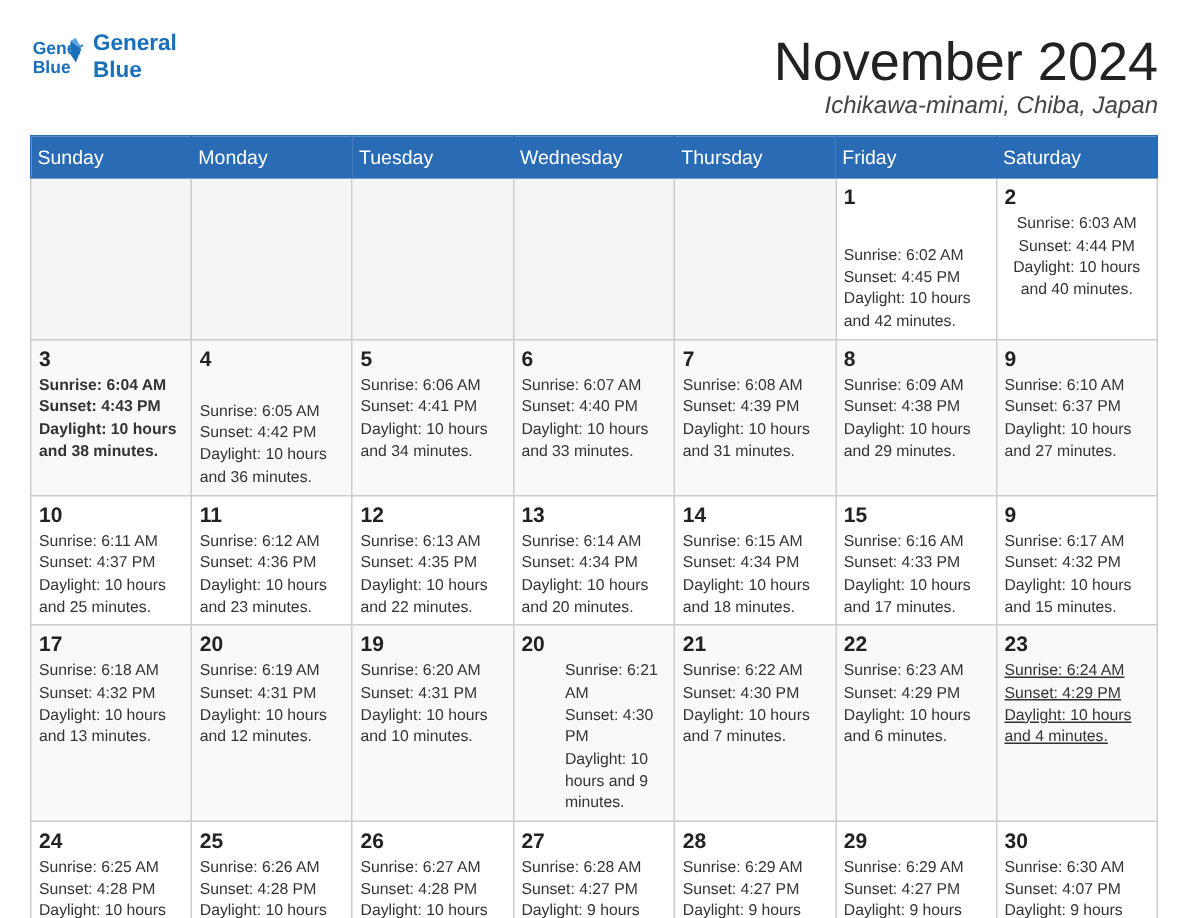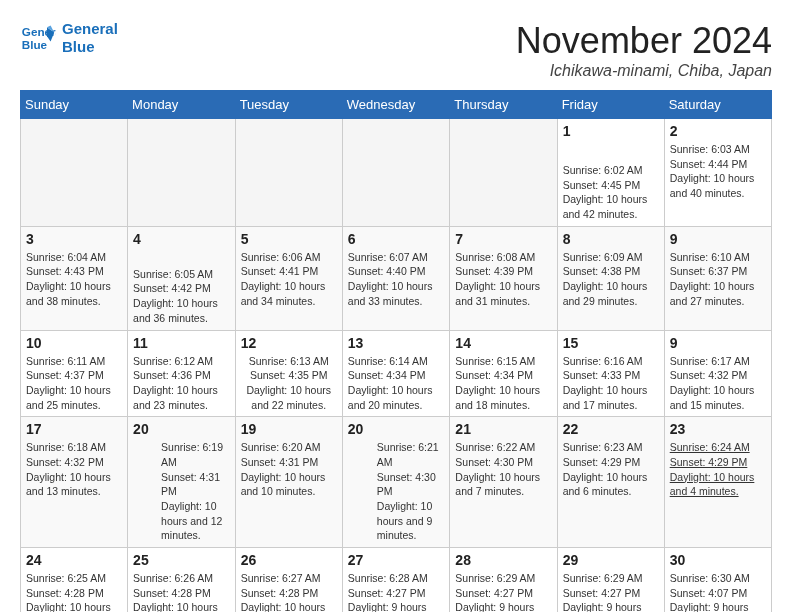--- a/index.html
+++ b/index.html
@@ -132,29 +132,29 @@
         <td class="empty"></td>
         <td class="empty"></td>
         <td>
           <span class="day-num">1</span>
           <div class="day-info" style="white-space: pre-line; margin-top: 24px;">Sunrise: 6:02 AM
 Sunset: 4:45 PM
 Daylight: 10 hours and 42 minutes.</div>
         </td>
         <td>
           <span class="day-num">2</span>
-          <div class="day-info" style="white-space: pre-line;">Sunrise: 6:03 AM
+          <div class="day-info" style="white-space: pre-line; text-align: center;">Sunrise: 6:03 AM
 Sunset: 4:44 PM
 Daylight: 10 hours and 40 minutes.</div>
         </td>
       </tr>
       <tr class="week-row">
         <td>
           <span class="day-num">3</span>
-          <div class="day-info" style="white-space: pre-line;">Sunrise: 6:04 AM
+          <div class="day-info" style="white-space: pre-line; font-weight: bold;">Sunrise: 6:04 AM
 Sunset: 4:43 PM
 Daylight: 10 hours and 38 minutes.</div>
         </td>
         <td>
           <span class="day-num">4</span>
           <div class="day-info" style="white-space: pre-line; margin-top: 20px;">Sunrise: 6:05 AM
 Sunset: 4:42 PM
 Daylight: 10 hours and 36 minutes.</div>
         </td>
         <td>
@@ -196,21 +196,21 @@
 Daylight: 10 hours and 25 minutes.</div>
         </td>
         <td>
           <span class="day-num">11</span>
           <div class="day-info" style="white-space: pre-line;">Sunrise: 6:12 AM
 Sunset: 4:36 PM
 Daylight: 10 hours and 23 minutes.</div>
         </td>
         <td>
           <span class="day-num">12</span>
-          <div class="day-info" style="white-space: pre-line; text-align: center;">Sunrise: 6:13 AM
+          <div class="day-info" style="white-space: pre-line;">Sunrise: 6:13 AM
 Sunset: 4:35 PM
 Daylight: 10 hours and 22 minutes.</div>
         </td>
         <td>
           <span class="day-num">13</span>
           <div class="day-info" style="white-space: pre-line;">Sunrise: 6:14 AM
 Sunset: 4:34 PM
 Daylight: 10 hours and 20 minutes.</div>
         </td>
         <td>
@@ -234,21 +234,21 @@
       </tr>
       <tr class="week-row">
         <td>
           <span class="day-num">17</span>
           <div class="day-info" style="white-space: pre-line;">Sunrise: 6:18 AM
 Sunset: 4:32 PM
 Daylight: 10 hours and 13 minutes.</div>
         </td>
         <td>
           <span class="day-num">20</span>
-          <div class="day-info" style="white-space: pre-line; margin-left: 28px;">Sunrise: 6:19 AM
+          <div class="day-info" style="white-space: pre-line;">Sunrise: 6:19 AM
 Sunset: 4:31 PM
 Daylight: 10 hours and 12 minutes.</div>
         </td>
         <td>
           <span class="day-num">19</span>
           <div class="day-info" style="white-space: pre-line;">Sunrise: 6:20 AM
 Sunset: 4:31 PM
 Daylight: 10 hours and 10 minutes.</div>
         </td>
         <td>

